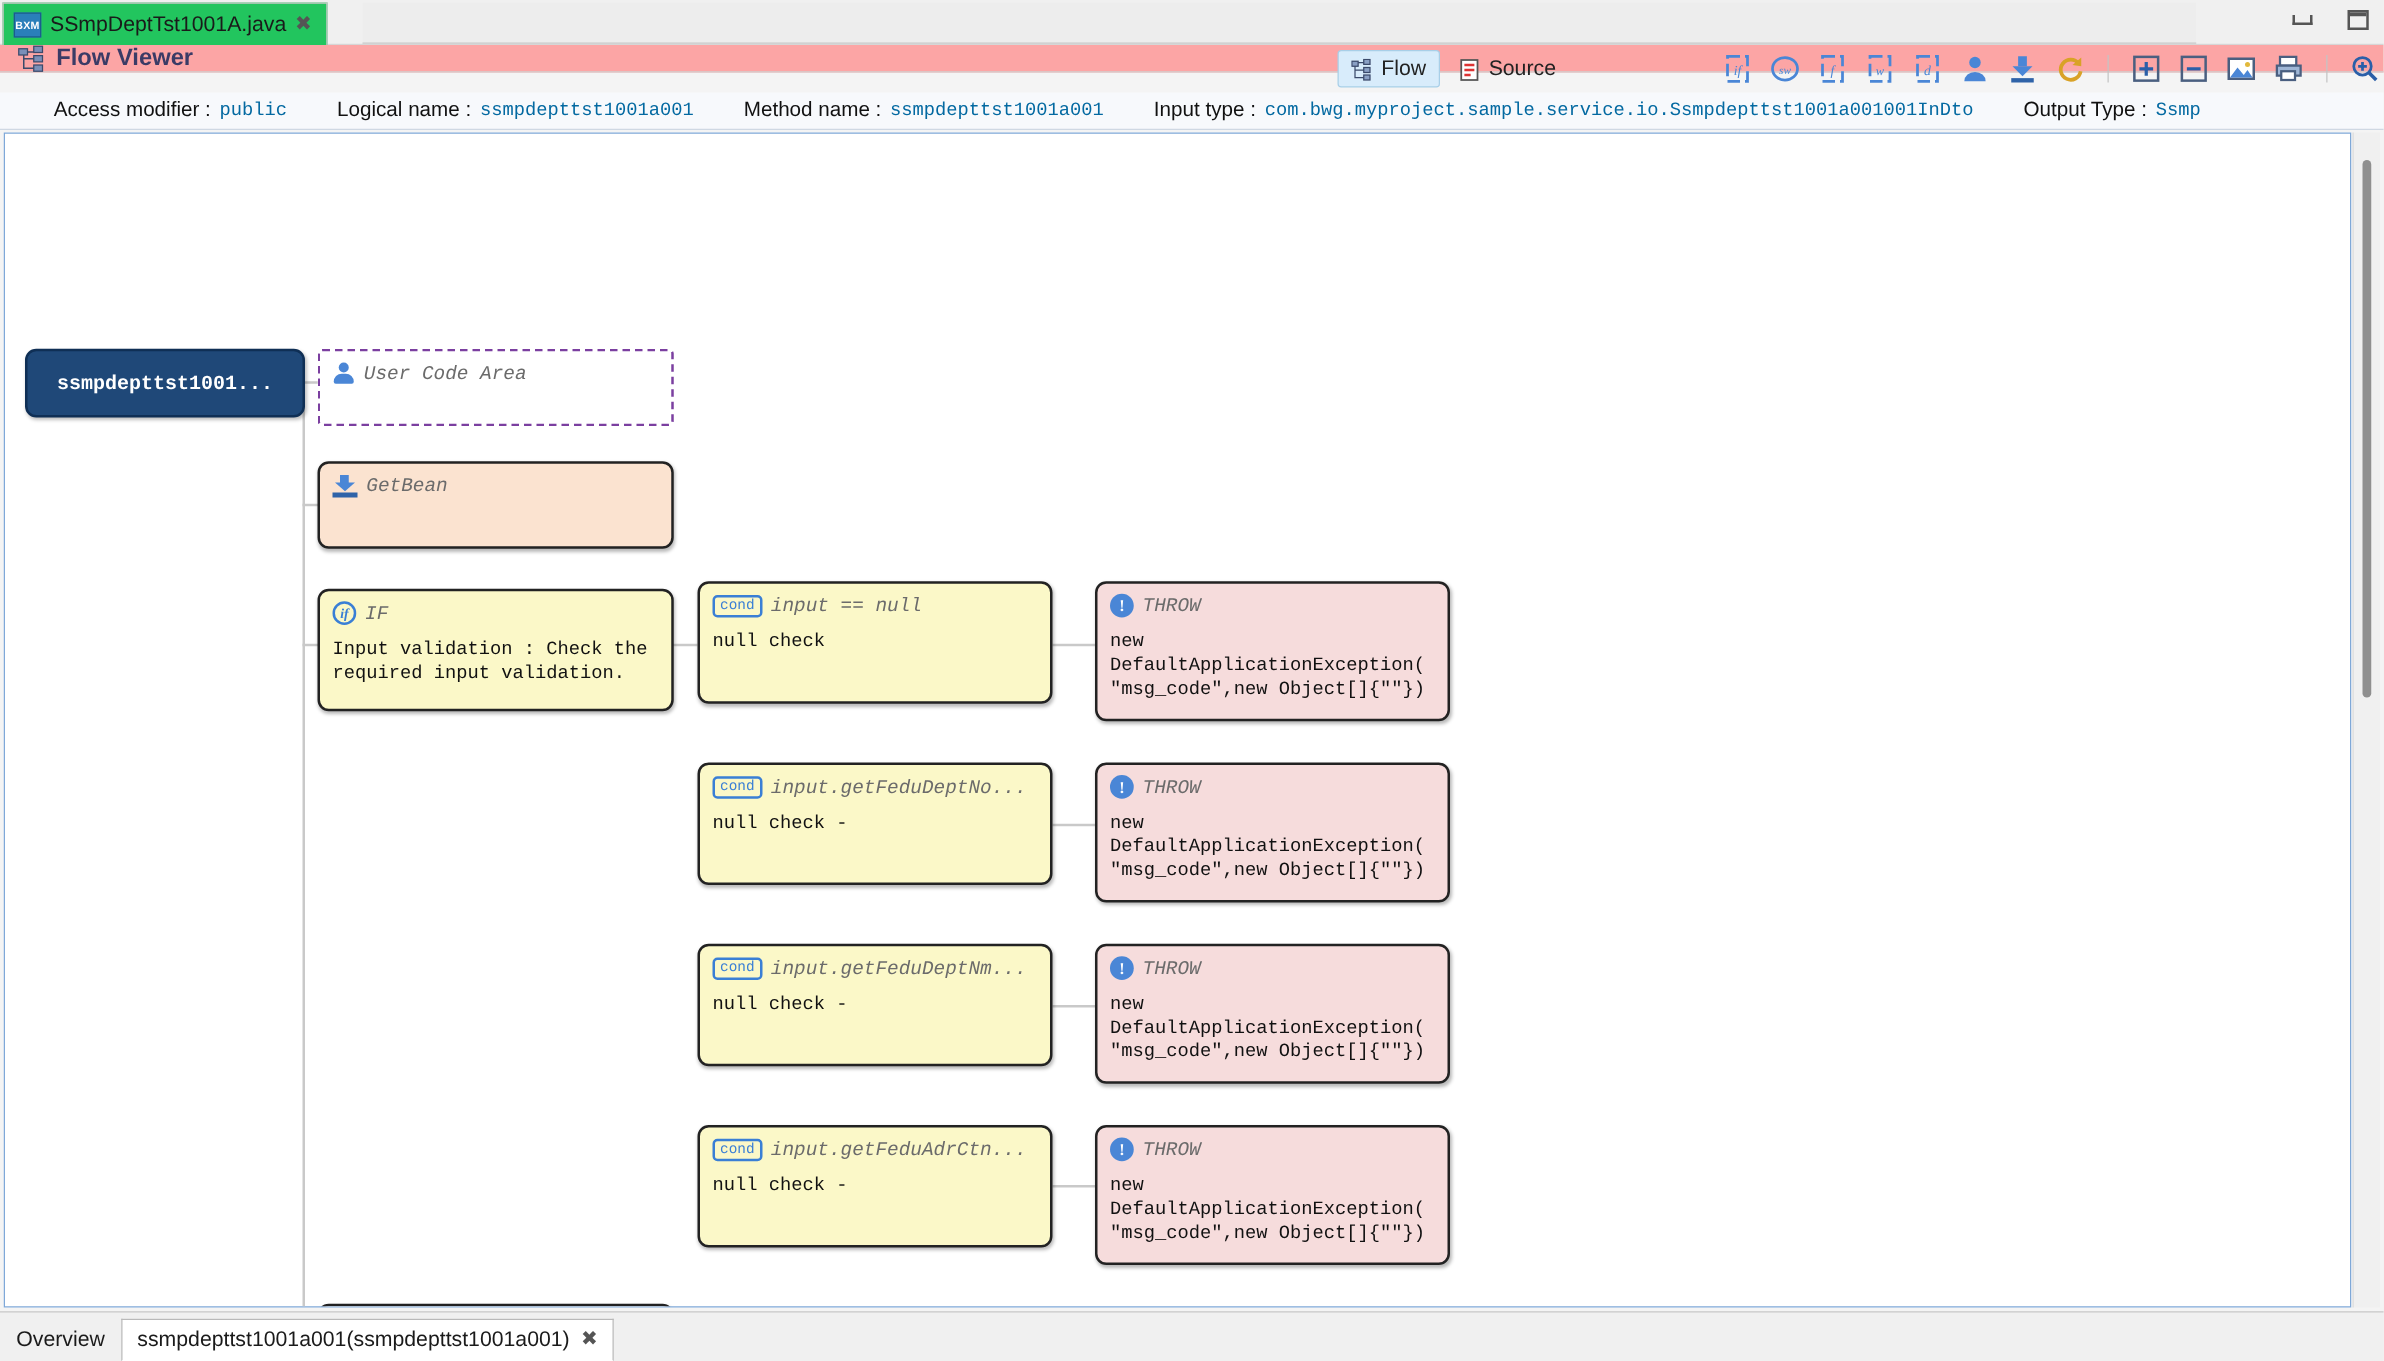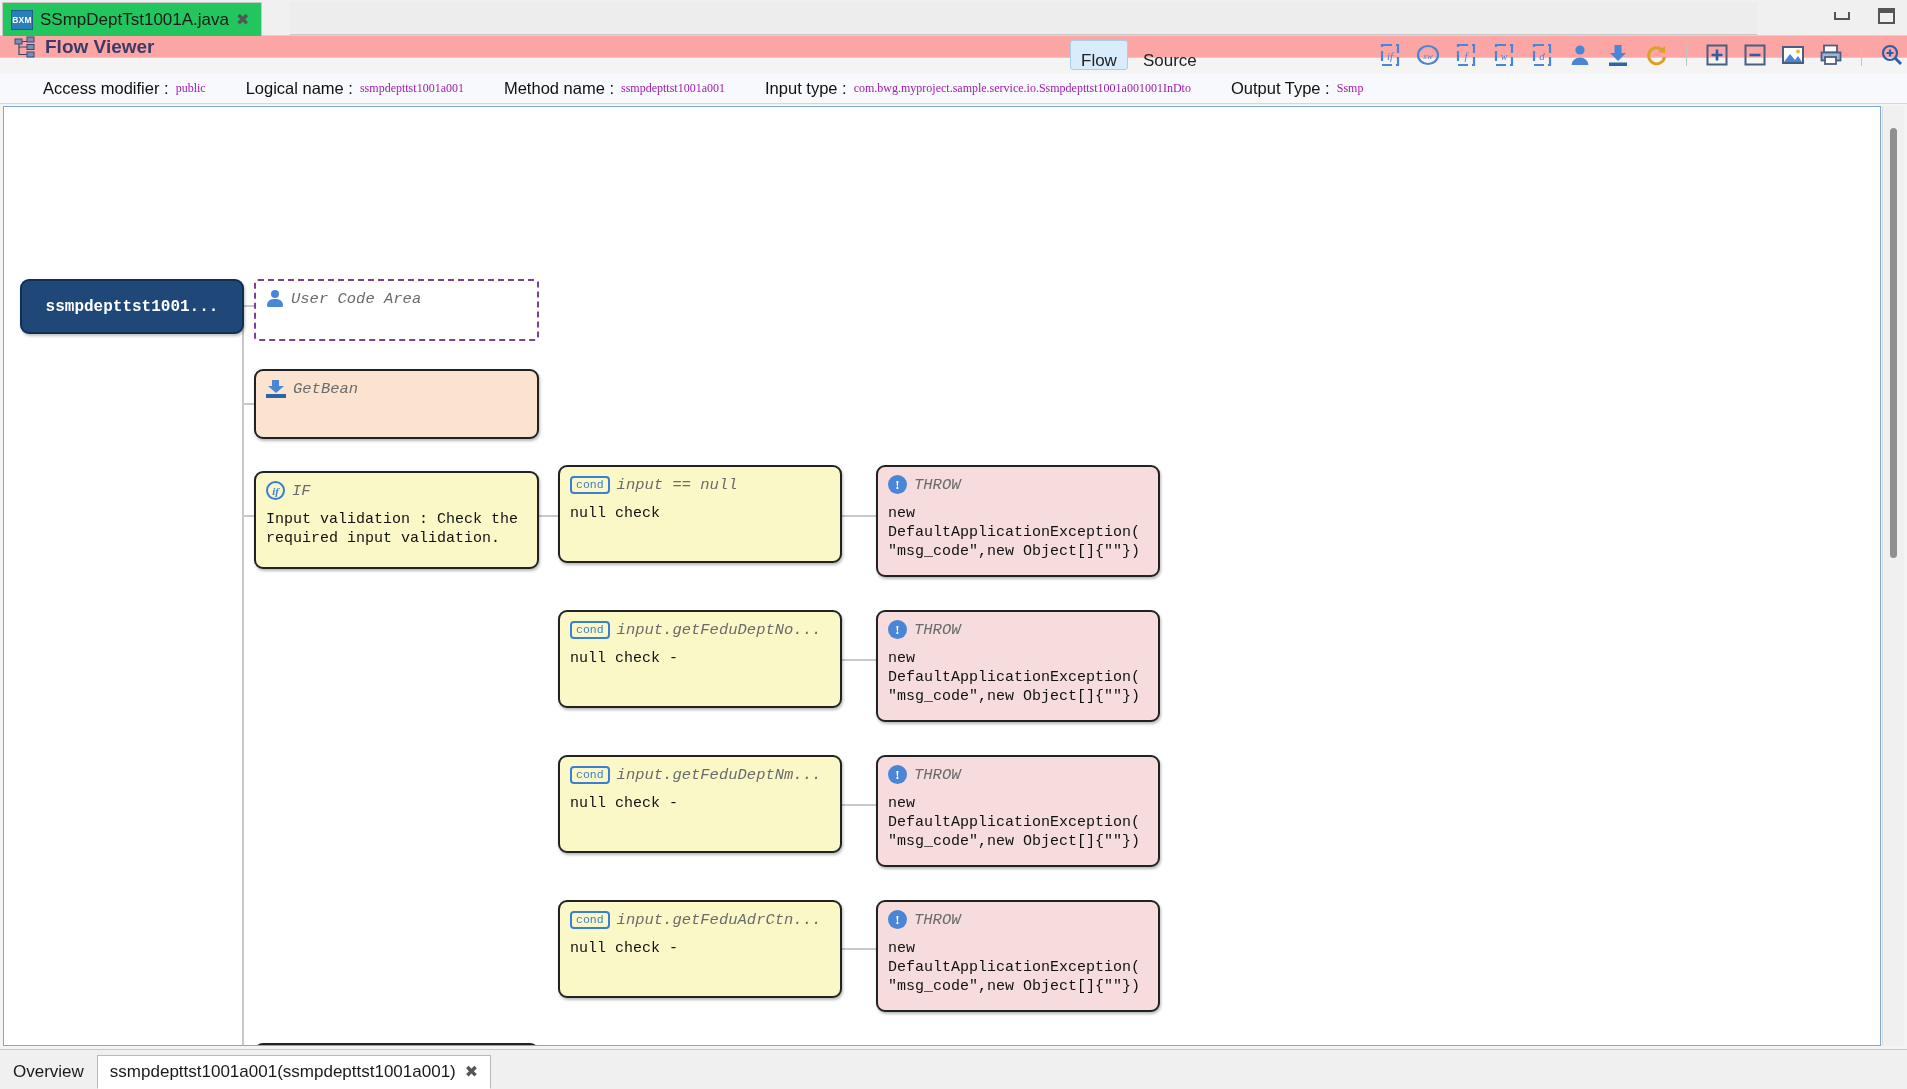--- a/index.html
+++ b/index.html
@@ -30,34 +30,34 @@
   .wc-max { width:17px; height:16px; border:2px solid #555; position:relative; }
   .wc-max::before{ content:""; position:absolute; left:0; top:0; right:0; height:3px; background:#555;}
 
   
   .toolbar { position:absolute; left:0; top:36px; width:1907px; height:22px;
              background:#fca5a5; border-bottom:1px solid #d0d0d0;
              display:flex; align-items:center; }
   .fv-title { display:flex; align-items:center; gap:9px; padding-left:14px; }
   .fv-title .txt { font-size:19px; font-weight:bold; color:#3b3b66; }
   .segwrap { position:absolute; left:1070px; top:4px; display:flex; gap:4px; align-items:center; }
-  .seg { display:flex; align-items:flex-start; gap:6px; padding:4px 10px; height:30px;
-         font-size:17px; color:#222; border:1px solid transparent; border-radius:3px;flex-direction:column;}
+  .seg { display:flex; align-items:flex-end; gap:6px; padding:4px 10px; height:30px;
+         font-size:17px; color:#222; border:1px solid transparent; border-radius:3px;}
   .seg.active { background:#d8ecfb; border:1px solid #a8cfe8; }
   .tb-icons { position:absolute; left:1375px; top:4px; display:flex; align-items:center; gap:8px;}
   .tbi { width:30px; height:30px; display:flex; align-items:center; justify-content:center;}
   .tb-sep { width:1px; height:22px; background:#c4c4c4; margin:0 7px;}
 
   
   .infobar { position:absolute; left:0; top:74px; width:1907px; height:30px;
              background:#f7f9fc; border-bottom:1px solid #cfd8e3;
              display:flex; align-items:center; white-space:nowrap; overflow:hidden;
              padding-left:10px; font-size:16.5px; color:#111; }
   .ib-k { color:#111;margin-left:33px; }
-  .ib-v { color:#a21caf; font-family:Liberation Serif, serif; font-size:12px; }
+  .ib-v { color:#0369a1; font-family:Liberation Mono, monospace; font-size:15px; }
   .ib-sp { display:inline-block; width:7px; }
 
   
   .canvasFrame { position:absolute; left:3px; top:106px; width:1878px; height:940px;
                  border:1px solid #7fa8d8; background:#ffffff; overflow:hidden; }
   .canvas { position:absolute; left:0; top:0; width:1878px; height:940px; }
 
   .vscroll { position:absolute; right:3px; top:106px; width:22px; height:940px;
              background:#f0f0f0; border-left:1px solid #dcdcdc; }
   .vthumb { position:absolute; left:7px; top:22px; width:7px; height:430px;

